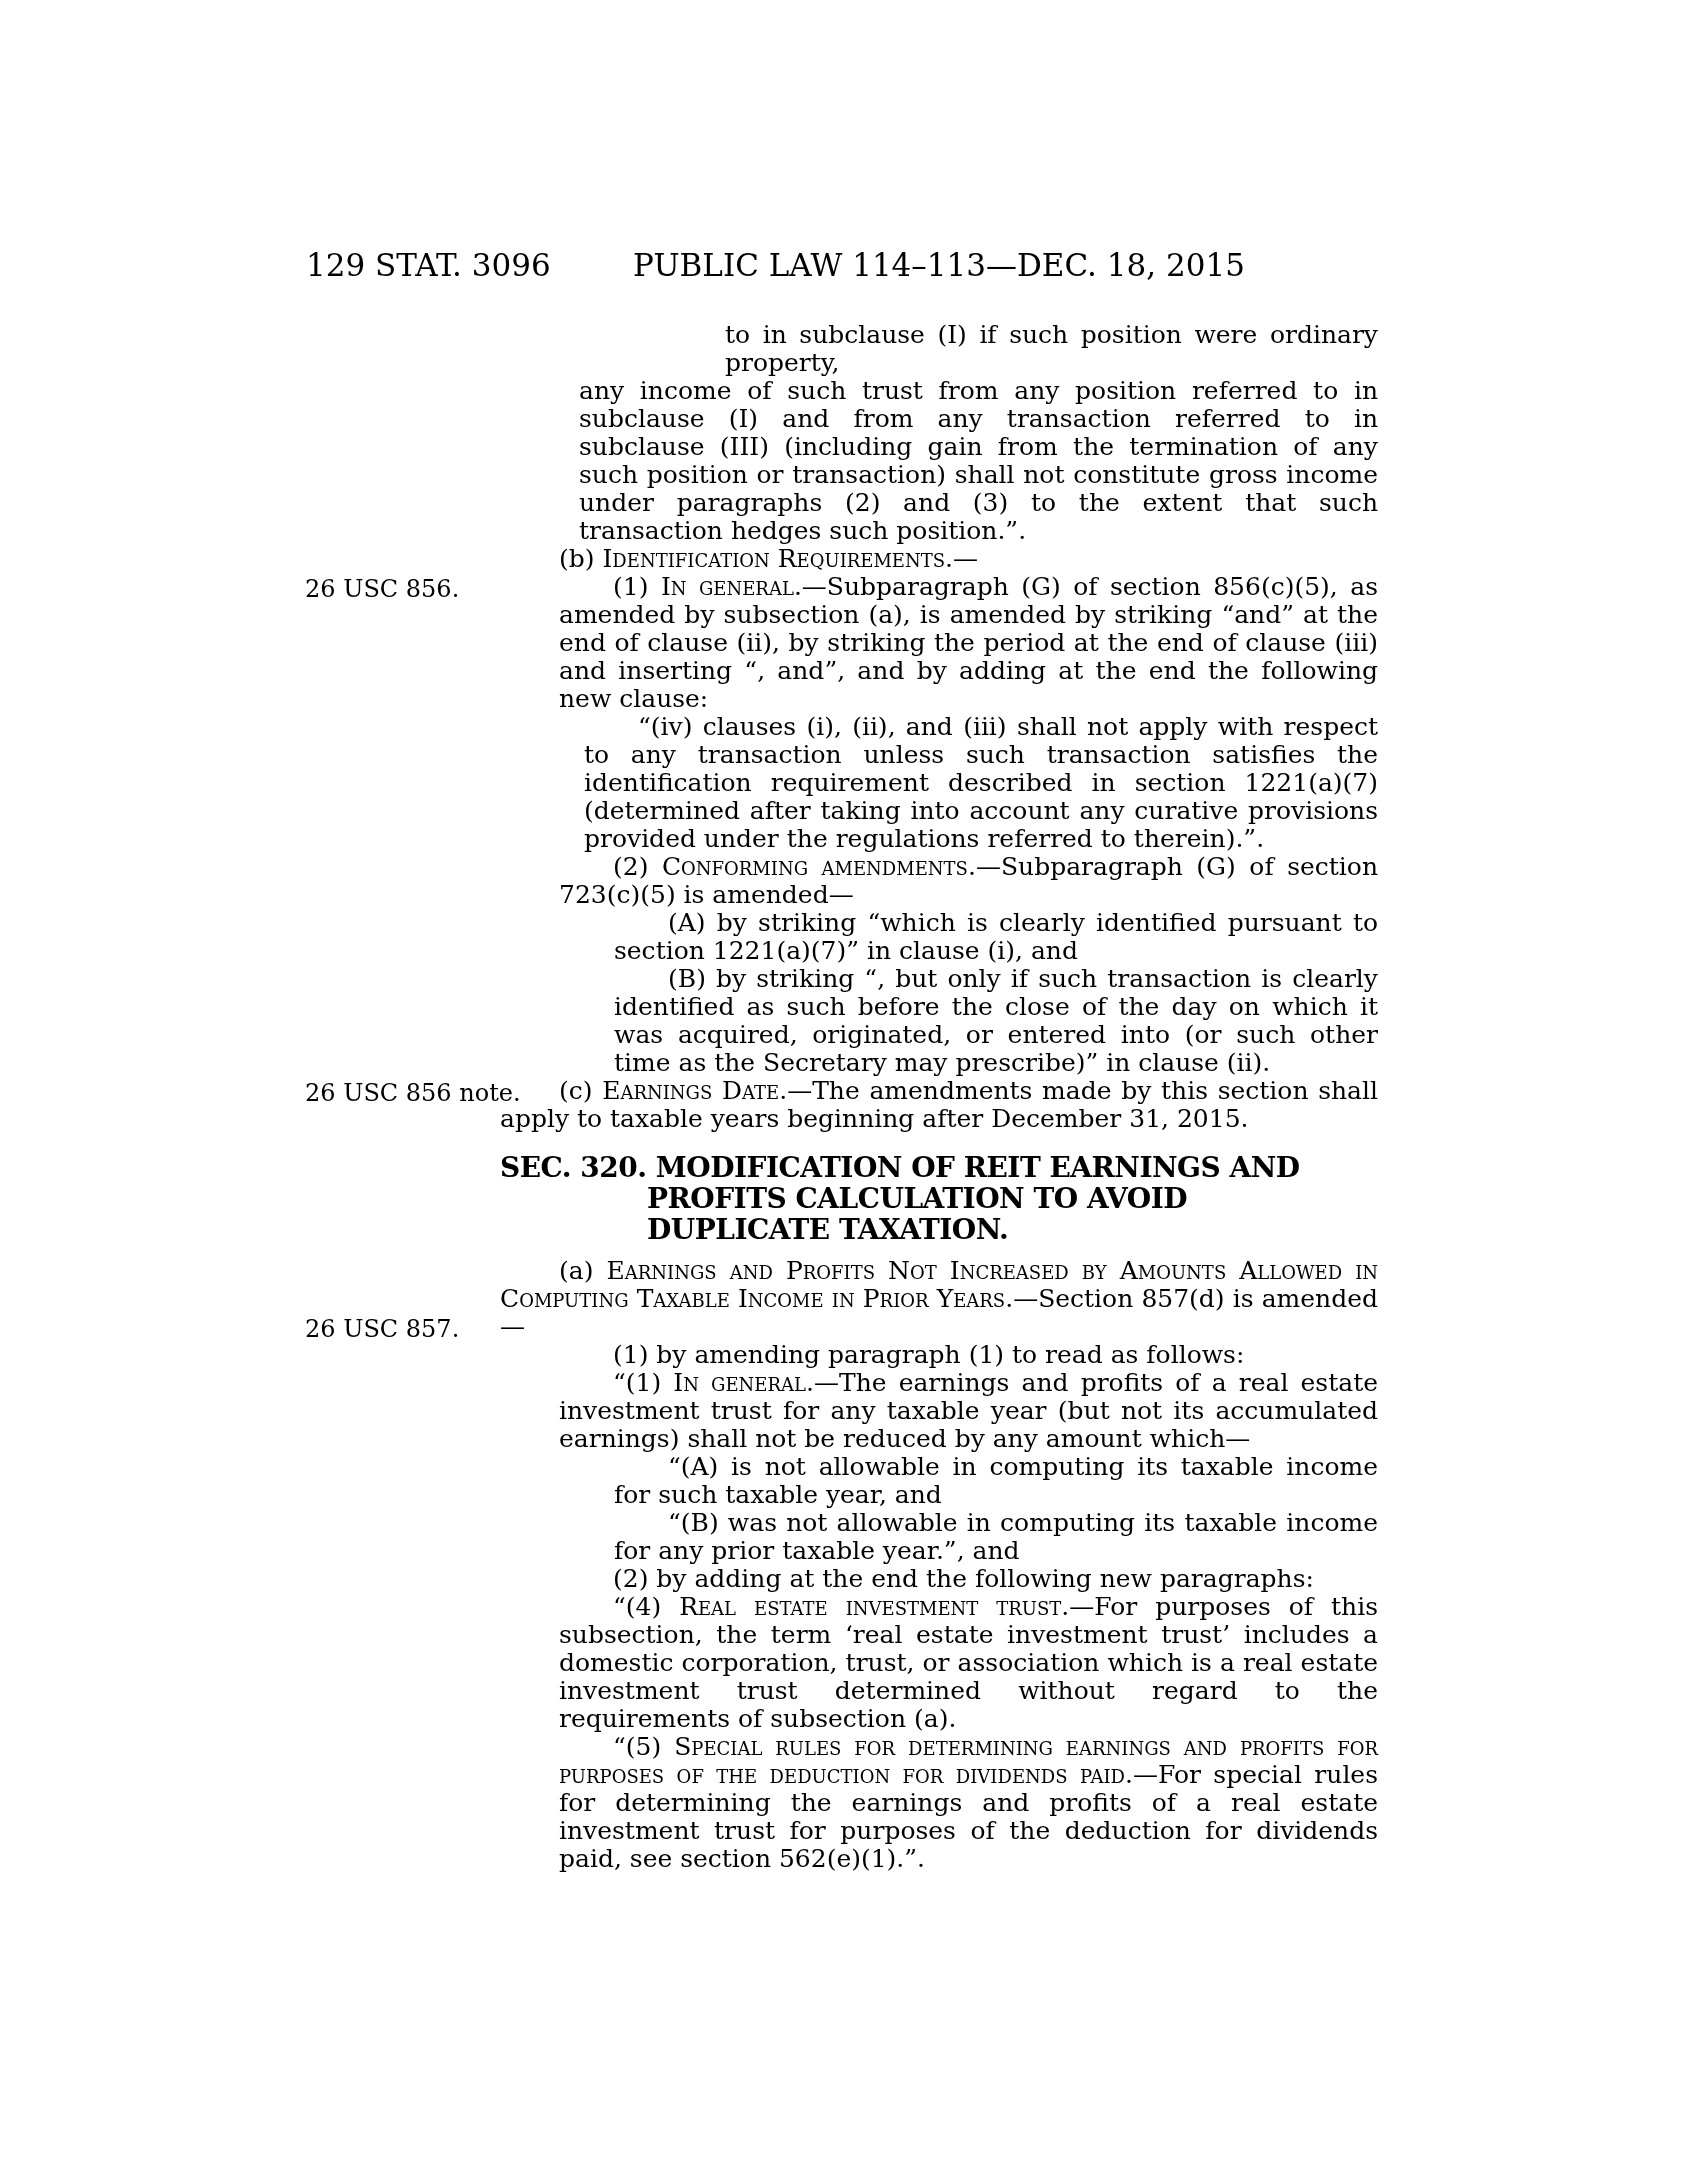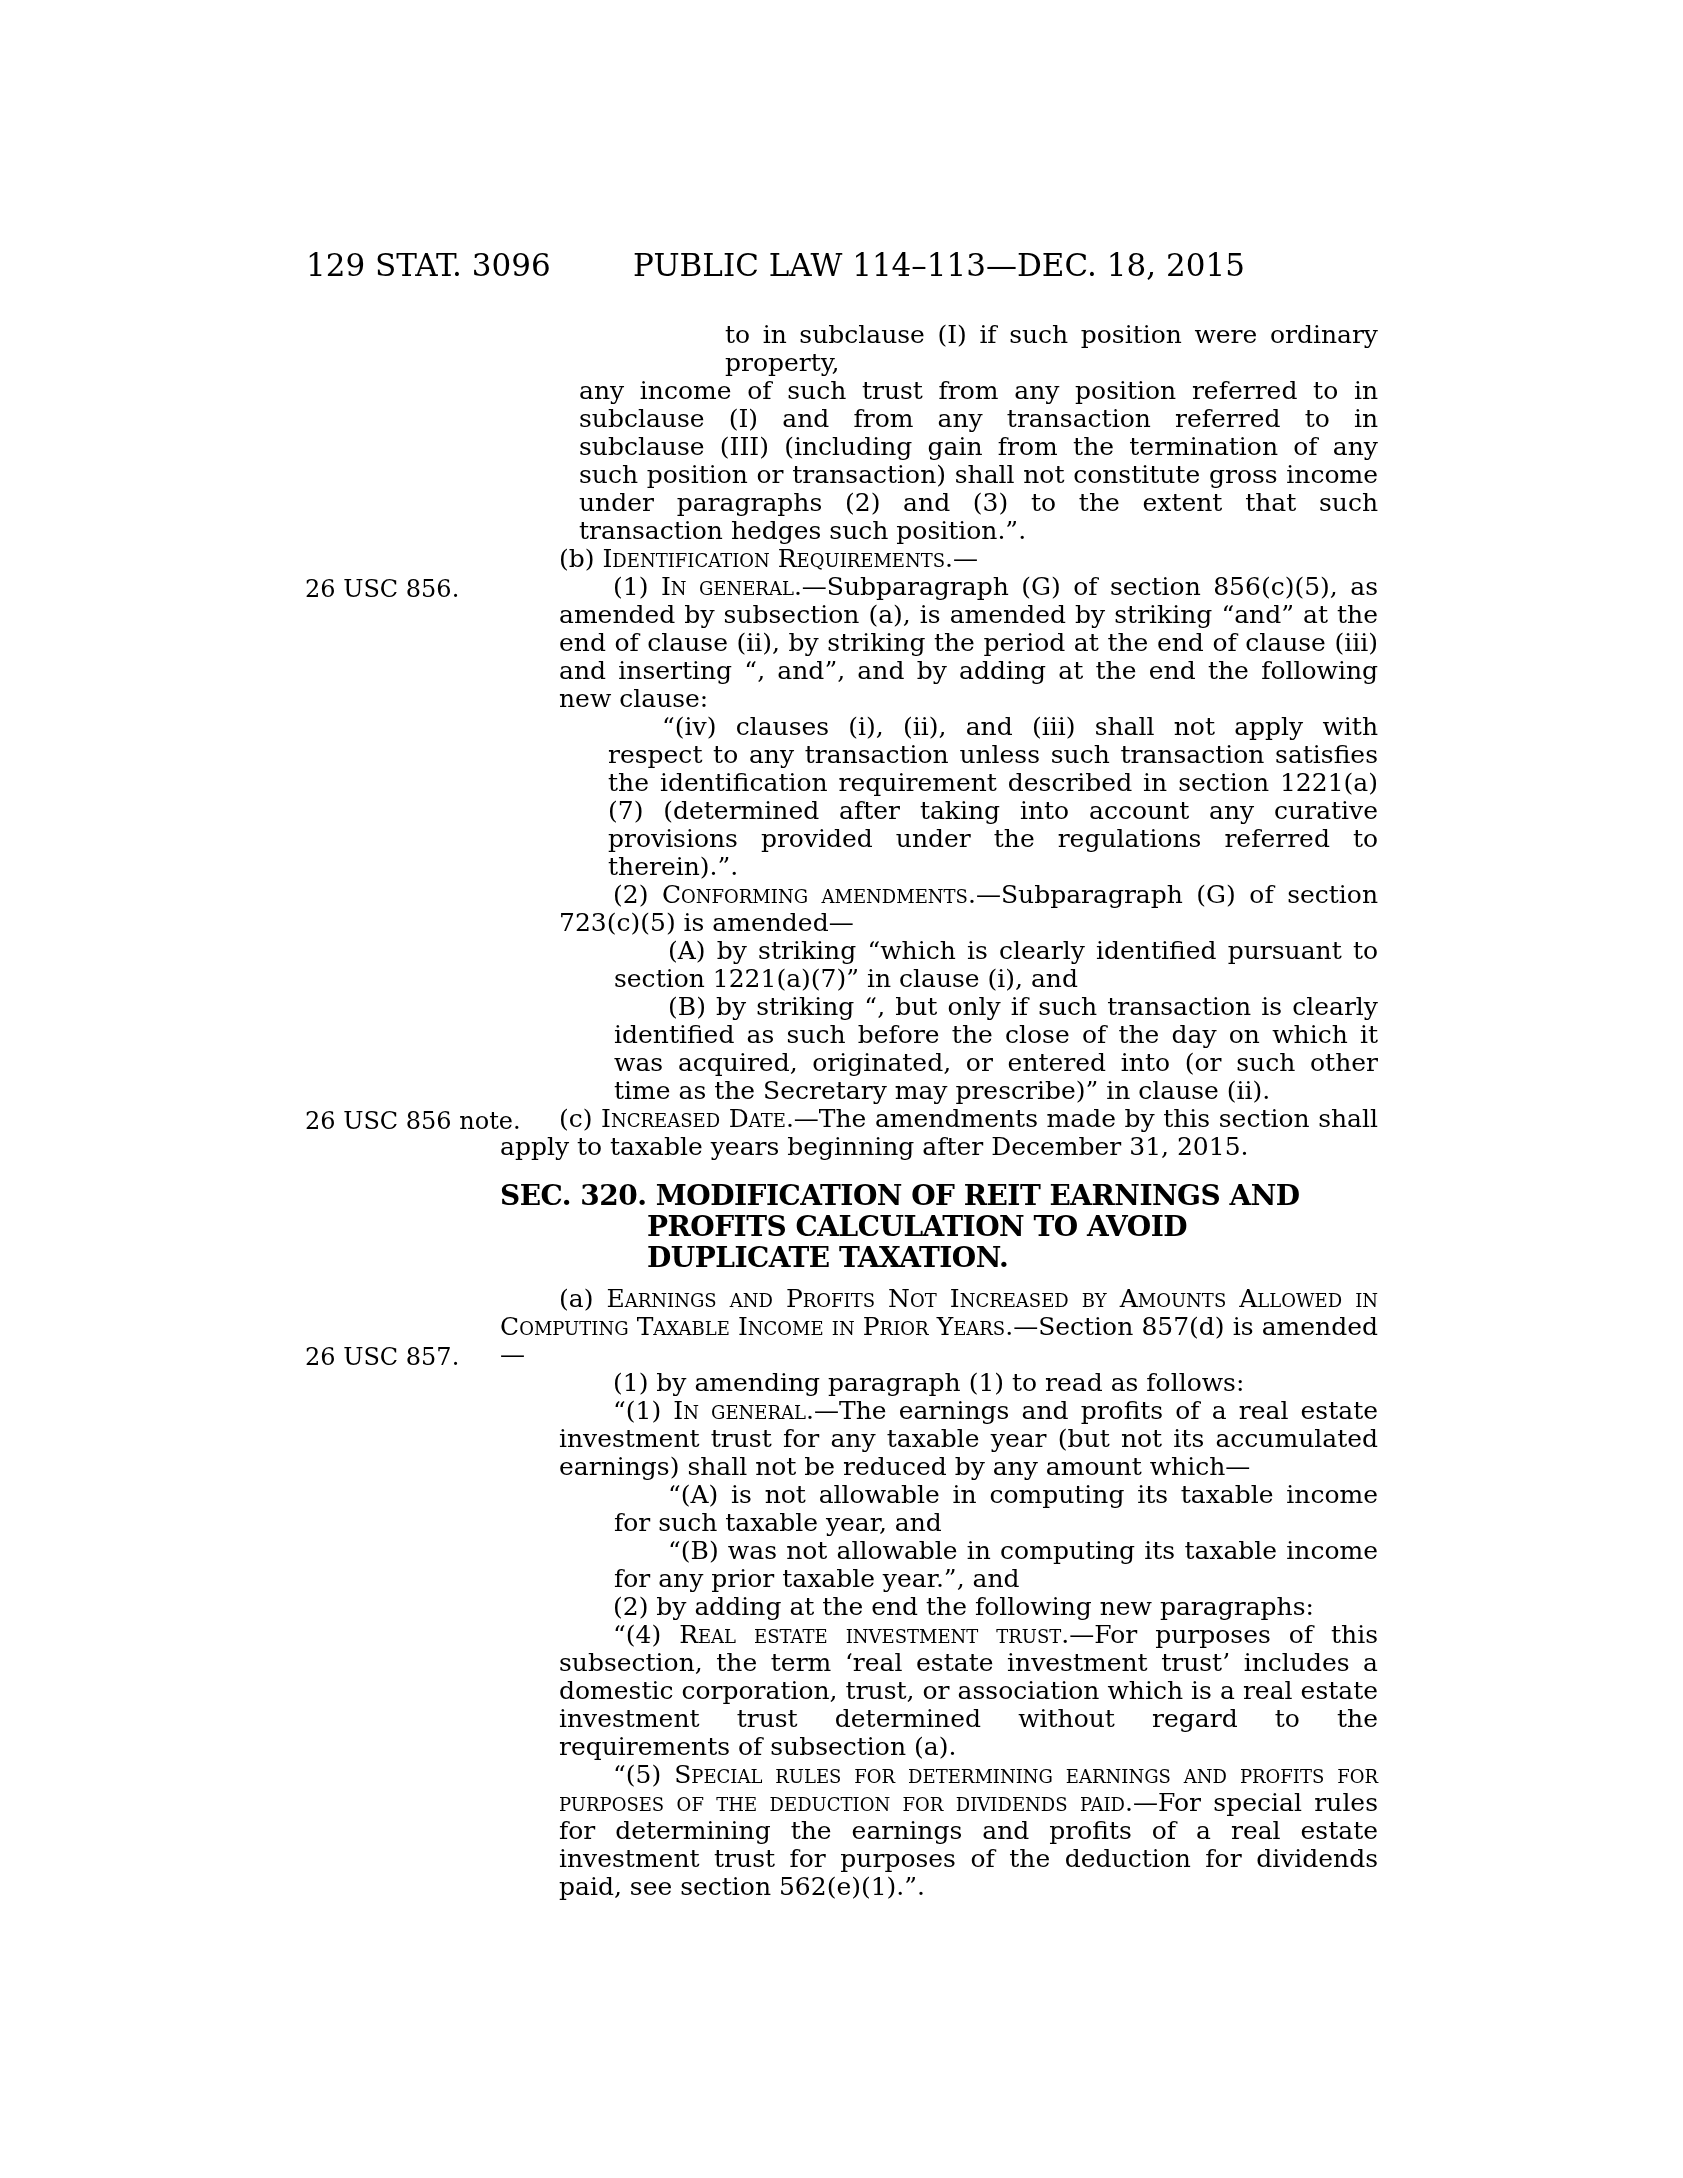--- a/index.html
+++ b/index.html
@@ -47,21 +47,21 @@
     line-height: 28px;
   }
   .p {
     position: relative;
     margin: 0;
     text-align: justify;
   }
   .ind-l1 { margin-left: 0;     text-indent: 59px; }
   .ind-l2 { margin-left: 59px;  text-indent: 54px; }
   .ind-l3 { margin-left: 114px; text-indent: 54px; }
-  .ind-l4 { margin-left: 108px; text-indent: 54px; }
+  .ind-l4 { margin-left: 84px; text-indent: 54px; }
   .ind-frag4 { margin-left: 79px; text-indent: 0; }
   .ind-frag5 { margin-left: 225px; text-indent: 0; }
   .sc { font-variant: small-caps; }
   .sec-heading {
     position: relative;
     margin: 19px 0 12px 0;
     padding-left: 147px;
     text-indent: -147px;
     font-weight: bold;
     font-size: 28px;
@@ -92,21 +92,21 @@
   </div>
   <div class="content">
       <div class="p ind-frag5"><span>to in subclause (I) if such position were ordinary property,</span></div>
       <div class="p ind-frag4"><span>any income of such trust from any position referred to in subclause (I) and from any transaction referred to in subclause (III) (including gain from the termination of any such position or transaction) shall not constitute gross income under paragraphs (2) and (3) to the extent that such transaction hedges such position.”.</span></div>
       <div class="p ind-l1"><span>(b) </span><span class="sc">Identification Requirements</span><span>.—</span></div>
       <div class="p ind-l2"><span>(1) </span><span class="sc">In general</span><span>.—Subparagraph (G) of section 856(c)(5), as amended by subsection (a), is amended by striking “and” at the end of clause (ii), by striking the period at the end of clause (iii) and inserting “, and”, and by adding at the end the following new clause:</span><span class="margin-note" style="top: 4px;">26 USC 856.</span></div>
       <div class="p ind-l4"><span>“(iv) clauses (i), (ii), and (iii) shall not apply with respect to any transaction unless such transaction satisfies the identification requirement described in section 1221(a)(7) (determined after taking into account any curative provisions provided under the regulations referred to therein).”.</span></div>
       <div class="p ind-l2"><span>(2) </span><span class="sc">Conforming amendments</span><span>.—Subparagraph (G) of section 723(c)(5) is amended—</span></div>
       <div class="p ind-l3"><span>(A) by striking “which is clearly identified pursuant to section 1221(a)(7)” in clause (i), and</span></div>
       <div class="p ind-l3"><span>(B) by striking “, but only if such transaction is clearly identified as such before the close of the day on which it was acquired, originated, or entered into (or such other time as the Secretary may prescribe)” in clause (ii).</span></div>
-      <div class="p ind-l1"><span>(c) </span><span class="sc">Increased Date</span><span>.—The amendments made by this section shall apply to taxable years beginning after December 31, 2015.</span><span class="margin-note" style="top: 4px;">26 USC 856 note.</span></div>
+      <div class="p ind-l1"><span>(c) </span><span class="sc">Earnings Date</span><span>.—The amendments made by this section shall apply to taxable years beginning after December 31, 2015.</span><span class="margin-note" style="top: 4px;">26 USC 856 note.</span></div>
       <div class="sec-heading"><span>SEC. 320. MODIFICATION OF REIT EARNINGS AND PROFITS CALCULATION TO AVOID DUPLICATE TAXATION.</span></div>
       <div class="p ind-l1"><span>(a) </span><span class="sc">Earnings and Profits Not Increased by Amounts Allowed in Computing Taxable Income in Prior Years</span><span>.—Section 857(d) is amended—</span><span class="margin-note" style="top: 60px;">26 USC 857.</span></div>
       <div class="p ind-l2"><span>(1) by amending paragraph (1) to read as follows:</span></div>
       <div class="p ind-l2"><span>“(1) </span><span class="sc">In general</span><span>.—The earnings and profits of a real estate investment trust for any taxable year (but not its accumulated earnings) shall not be reduced by any amount which—</span></div>
       <div class="p ind-l3"><span>“(A) is not allowable in computing its taxable income for such taxable year, and</span></div>
       <div class="p ind-l3"><span>“(B) was not allowable in computing its taxable income for any prior taxable year.”, and</span></div>
       <div class="p ind-l2"><span>(2) by adding at the end the following new paragraphs:</span></div>
       <div class="p ind-l2"><span>“(4) </span><span class="sc">Real estate investment trust</span><span>.—For purposes of this subsection, the term ‘real estate investment trust’ includes a domestic corporation, trust, or association which is a real estate investment trust determined without regard to the requirements of subsection (a).</span></div>
       <div class="p ind-l2"><span>“(5) </span><span class="sc">Special rules for determining earnings and profits for purposes of the deduction for dividends paid</span><span>.—For special rules for determining the earnings and profits of a real estate investment trust for purposes of the deduction for dividends paid, see section 562(e)(1).”.</span></div>
     </div>

